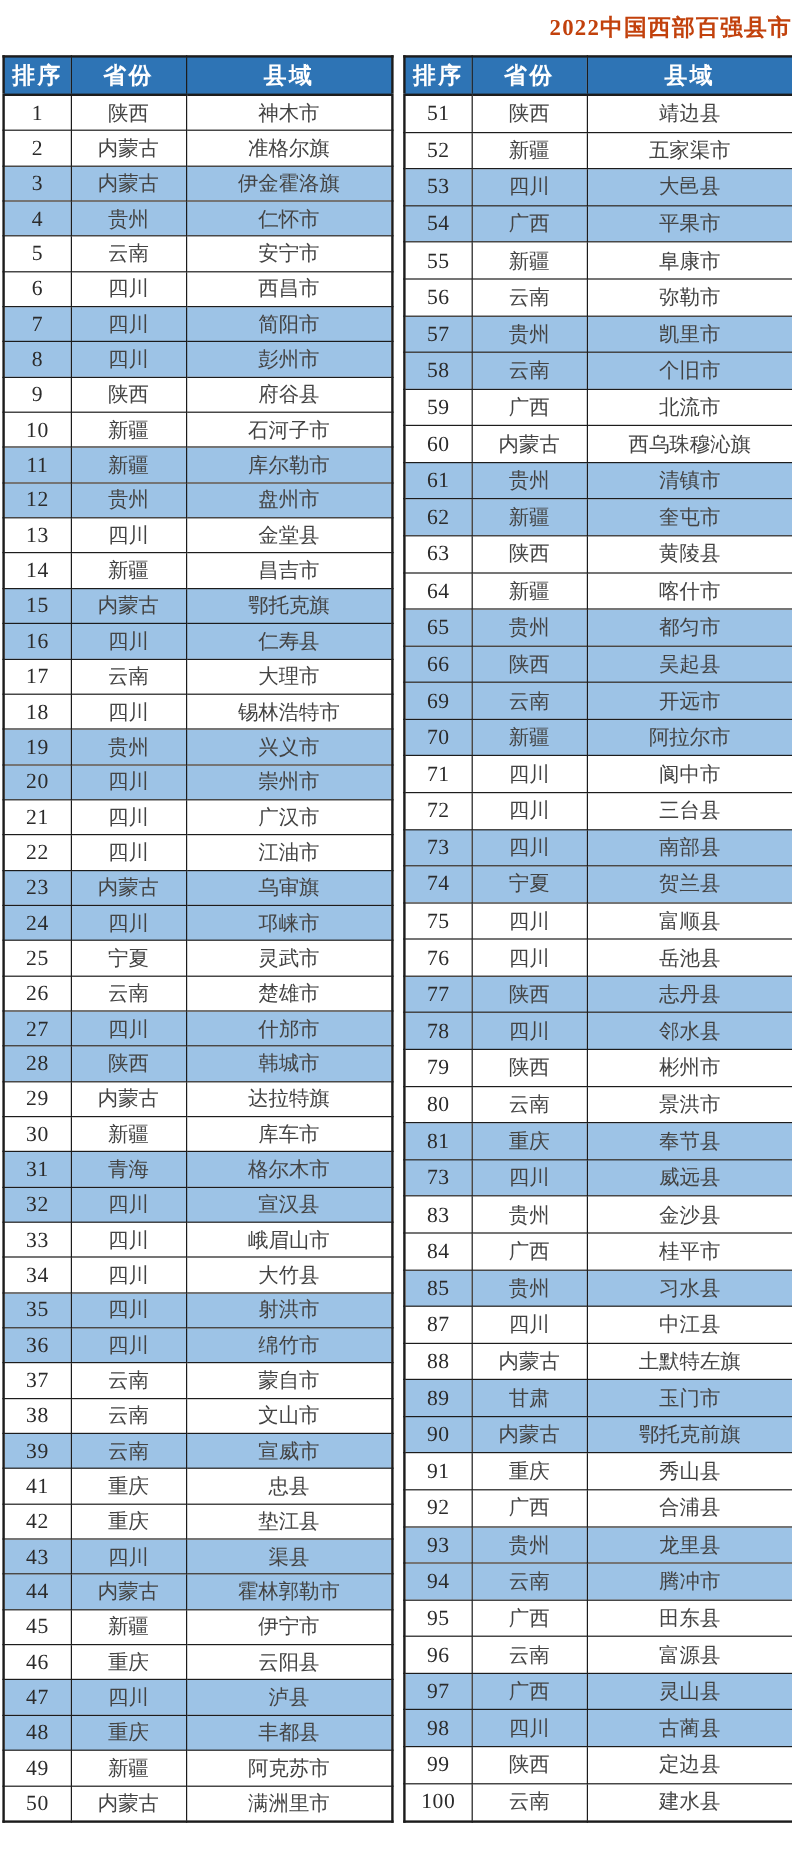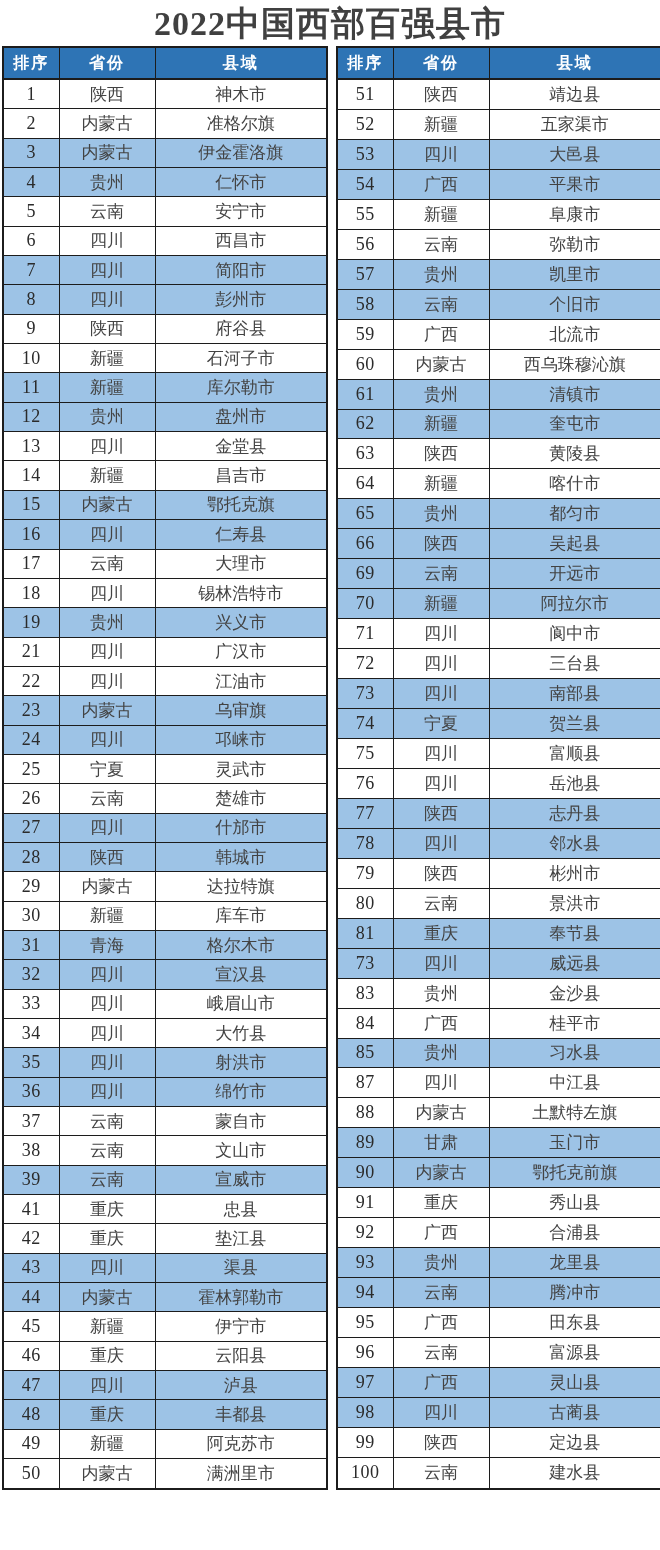--- a/index.html
+++ b/index.html
@@ -14,24 +14,24 @@
   }
   .page {
     width: 660px;
     height: 1550px;
     background: #ffffff;
     box-sizing: border-box;
   }
   .page-title {
     height: 46px;
     line-height: 48px;
-    text-align: center;
-    font-size: 34px;
+    text-align: right;
+    font-size: 19px;
     font-weight: bold;
-    color: #404040;
+    color: #c2410c;
     letter-spacing: 1px;
   }
   .tables-wrap {
     display: flex;
     gap: 8px;
     padding: 0 2px;
     box-sizing: border-box;
   }
   table.rank-table {
     border-collapse: collapse;
@@ -39,21 +39,21 @@
     table-layout: fixed;
     border: 2px solid #1c1c1c;
   }
   table.rank-table col.c-rank { width: 56px; }
   table.rank-table col.c-prov { width: 96px; }
   table.rank-table col.c-county { width: 172px; }
   table.rank-table th {
     background: #2E74B5;
     color: #ffffff;
     font-weight: bold;
-    font-size: 16px;
+    font-size: 19px;
     height: 30px;
     border: 1px solid #1c1c1c;
     border-bottom: 2px solid #1c1c1c;
     text-align: center;
     padding: 0;
     letter-spacing: 2px;
   }
   table.rank-table td {
     height: 28.35px;
     border: 1px solid #1c1c1c;
@@ -182,20 +182,25 @@
           <tr>
             <td class="rank-cell">18</td>
             <td class="province-cell">四川</td>
             <td class="county-cell">锡林浩特市</td>
           </tr>
           <tr class="alt">
             <td class="rank-cell">19</td>
             <td class="province-cell">贵州</td>
             <td class="county-cell">兴义市</td>
           </tr>
+          <tr class="alt">
+            <td class="rank-cell">20</td>
+            <td class="province-cell">四川</td>
+            <td class="county-cell">崇州市</td>
+          </tr>
           <tr>
             <td class="rank-cell">21</td>
             <td class="province-cell">四川</td>
             <td class="county-cell">广汉市</td>
           </tr>
           <tr>
             <td class="rank-cell">22</td>
             <td class="province-cell">四川</td>
             <td class="county-cell">江油市</td>
           </tr>

